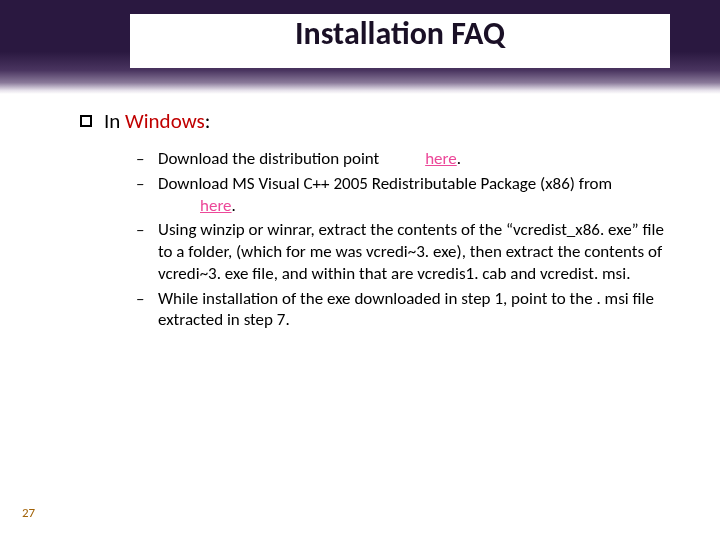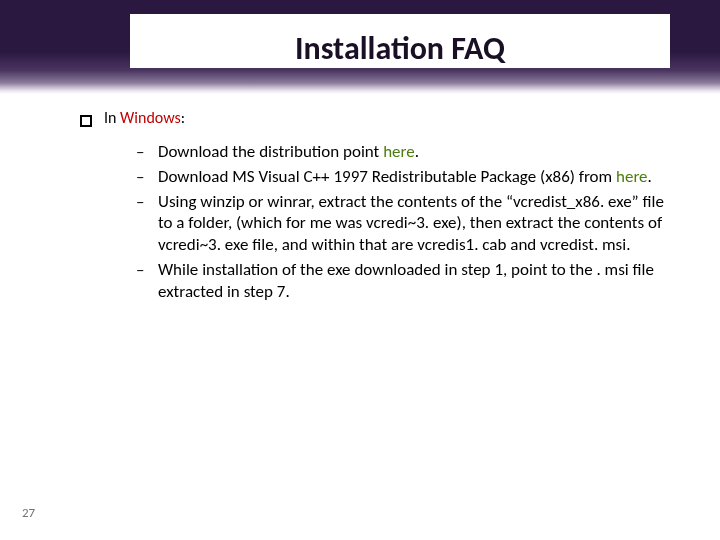--- a/index.html
+++ b/index.html
@@ -28,38 +28,38 @@
   }
   .title-white {
     position: absolute;
     top: 14px;
     left: 130px;
     right: 50px;
     height: 54px;
     background: #fff;
     border-radius: 0;
     display: flex;
-    align-items: flex-end;
+    align-items: flex-start;
     justify-content: center;
   }
   .title-white span {
     color: #1a1026;
     font-size: 32px;
     font-weight: 700;
   }
   .content {
     position: absolute;
     top: 108px;
     left: 80px;
     right: 40px;
   }
   .top-item {
     display: flex;
     align-items: flex-start;
-    font-size: 16px;
+    font-size: 21px;
     color: #000;
     margin-bottom: 14px;
   }
   .sq-bullet {
     width: 12px;
     height: 12px;
     border: 2px solid #000;
     margin-top: 7px;
     margin-right: 12px;
     flex: 0 0 auto;
@@ -77,28 +77,30 @@
     padding-left: 22px;
     margin-bottom: 3px;
   }
   .sub-item::before {
     content: "–";
     position: absolute;
     left: 0;
     top: 0;
   }
   .ulink {
-    color: #4d7c0f;
+    color: #ec4899;
+    text-decoration: underline;
+    margin-left: 42px;
   }
   .page-num {
     position: absolute;
     left: 22px;
     bottom: 20px;
     font-size: 13px;
-    color: #737373;
+    color: #a16207;
   }
 </style>
 </head>
 <body>
 
 <div class="title-band">
   <div class="title-white">
     <span>Installation FAQ</span>
   </div>
 </div>
@@ -112,21 +114,21 @@
     </span>
   </div>
 
   <div class="sublist">
 
     <div class="sub-item">
       <span>Download the distribution point </span><span class="ulink">here</span><span>.</span>
     </div>
 
     <div class="sub-item">
-      <span>Download MS Visual C++ 1997 Redistributable Package (x86) from </span><span class="ulink">here</span><span>.</span>
+      <span>Download MS Visual C++ 2005 Redistributable Package (x86) from </span><span class="ulink">here</span><span>.</span>
     </div>
 
     <div class="sub-item">
       <span>Using winzip or winrar, extract the contents of the “vcredist_x86. exe” file to a folder, (which for me was vcredi~3. exe), then extract the contents of vcredi~3. exe file, and within that are vcredis1. cab and vcredist. msi.</span>
     </div>
 
     <div class="sub-item">
       <span>While installation of the exe downloaded in step 1, point to the . msi file extracted in step 7.</span>
     </div>
 

